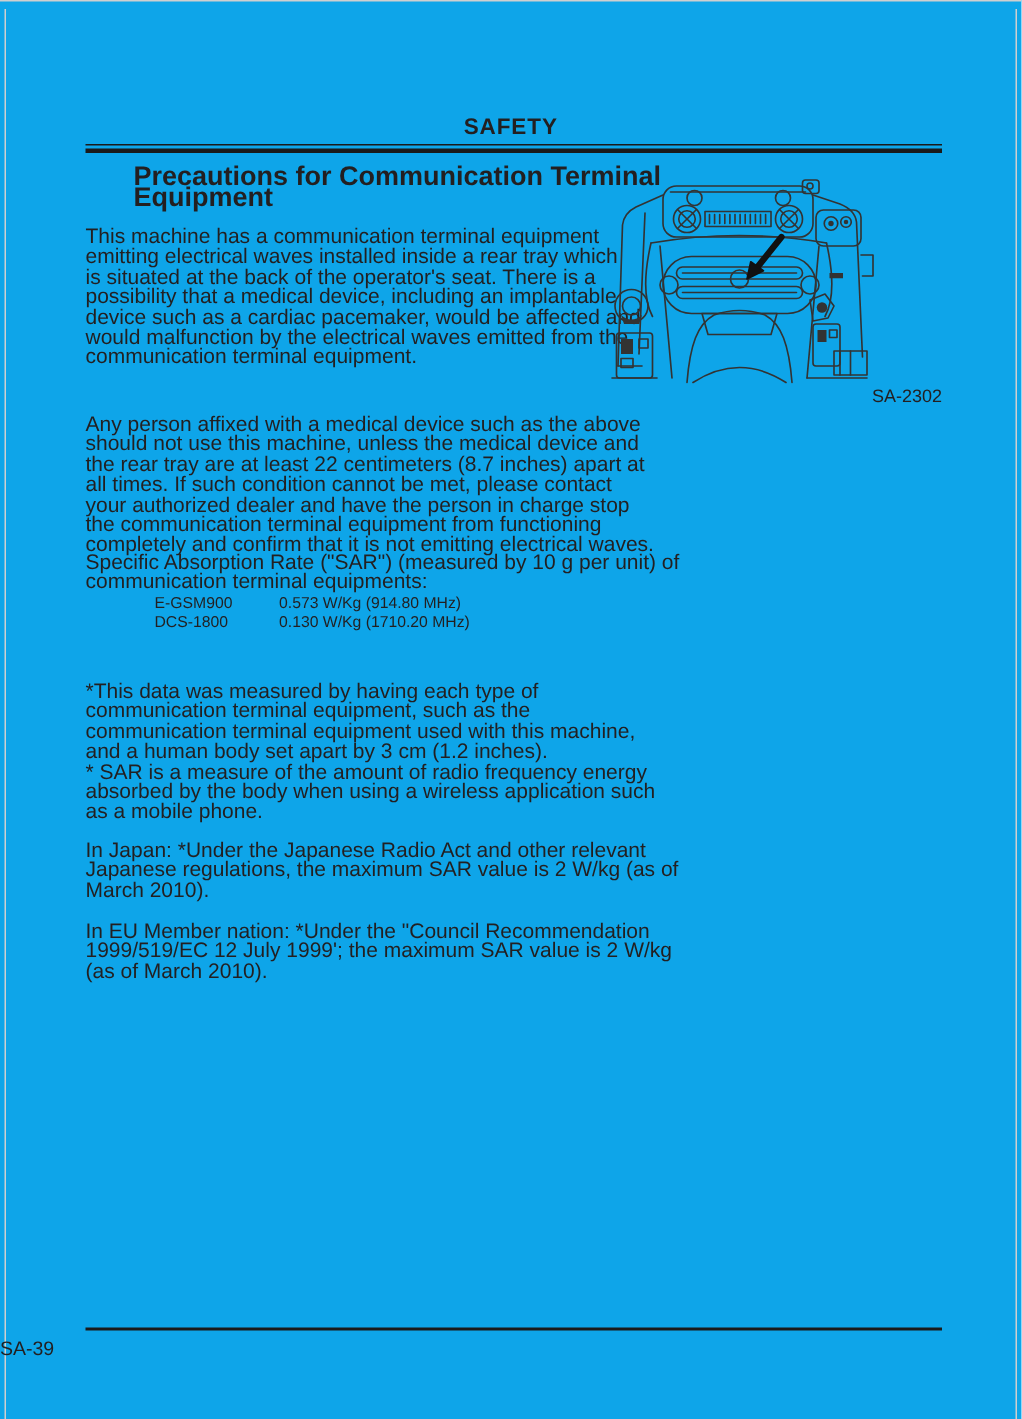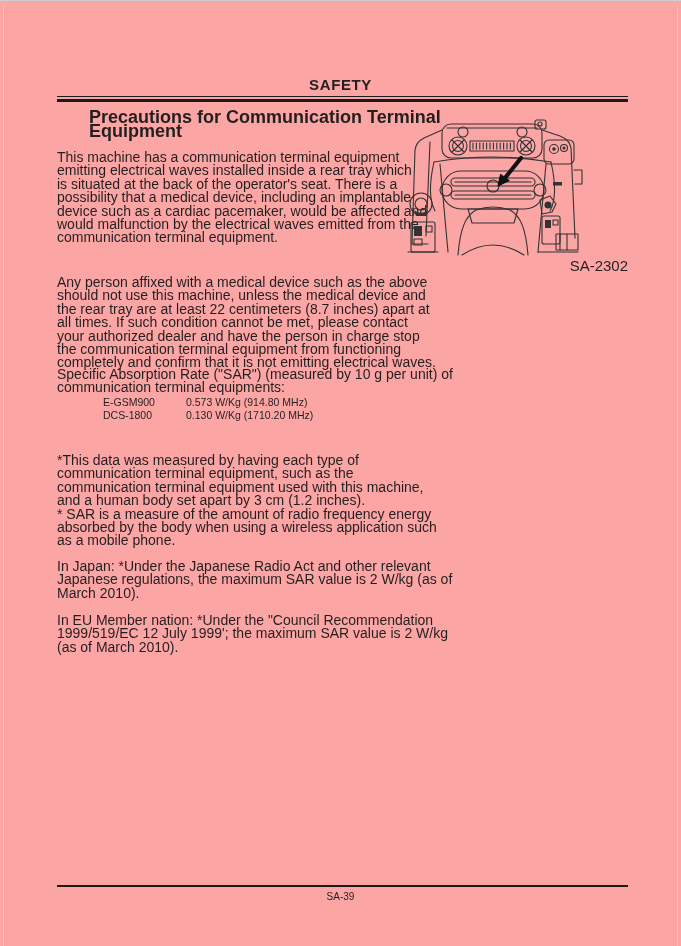--- a/index.html
+++ b/index.html
@@ -1,19 +1,19 @@
 <!DOCTYPE html>
 <html><head>
 <meta charset="utf-8">
 <style>
   html,body{margin:0;padding:0;background:#ffffff;}
   .page{
     position:relative;
     width:681px;height:946px;
-    background:#fca5a5;
+    background:#0ea5e9;
     font-family:"Liberation Sans",sans-serif;
     color:#231f20;
     overflow:hidden;
   }
   .edge-top{position:absolute;top:0;left:0;right:0;height:1px;background:#cfcfcf;}
   .edge-left{position:absolute;top:6px;bottom:0;left:3px;width:1px;background:#cfcfcf;}
   .edge-right{position:absolute;top:6px;bottom:0;right:3px;width:1px;background:#cfcfcf;}
 
   .header-title{
     position:absolute;top:76px;left:0;width:100%;
@@ -40,24 +40,24 @@
   .p-eu{top:614px;}
 
   .sar-table{
     position:absolute;left:57px;top:396px;
     font-size:10.5px;line-height:13.4px;margin-left:46px;
   }
   .sar-row{display:flex;}
   .sar-band{width:83px;flex:0 0 83px;}
 
   .figure{position:absolute;left:402px;top:118px;width:185px;height:140px;}
-  .figure-label{position:absolute;top:257px;right:53px;font-size:15px;}
+  .figure-label{position:absolute;top:257px;right:53px;font-size:12px;}
 
   .footer-rule{position:absolute;left:57px;width:571px;top:885px;height:1.5px;background:#1a1a1a;}
-  .footer-page{position:absolute;top:891px;left:0;width:100%;text-align:center;font-size:10px;}
+  .footer-page{position:absolute;top:891px;left:0;width:100%;text-align:left;font-size:13px;}
 </style>
 </head>
 <body>
 
 <div class="page">
 
   <div class="edge-top"></div>
   <div class="edge-left"></div>
   <div class="edge-right"></div>
 

